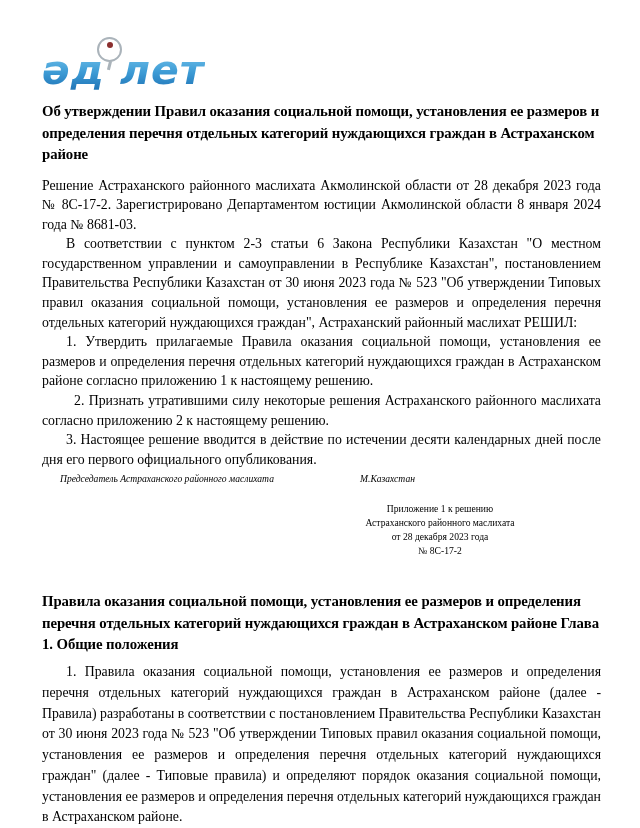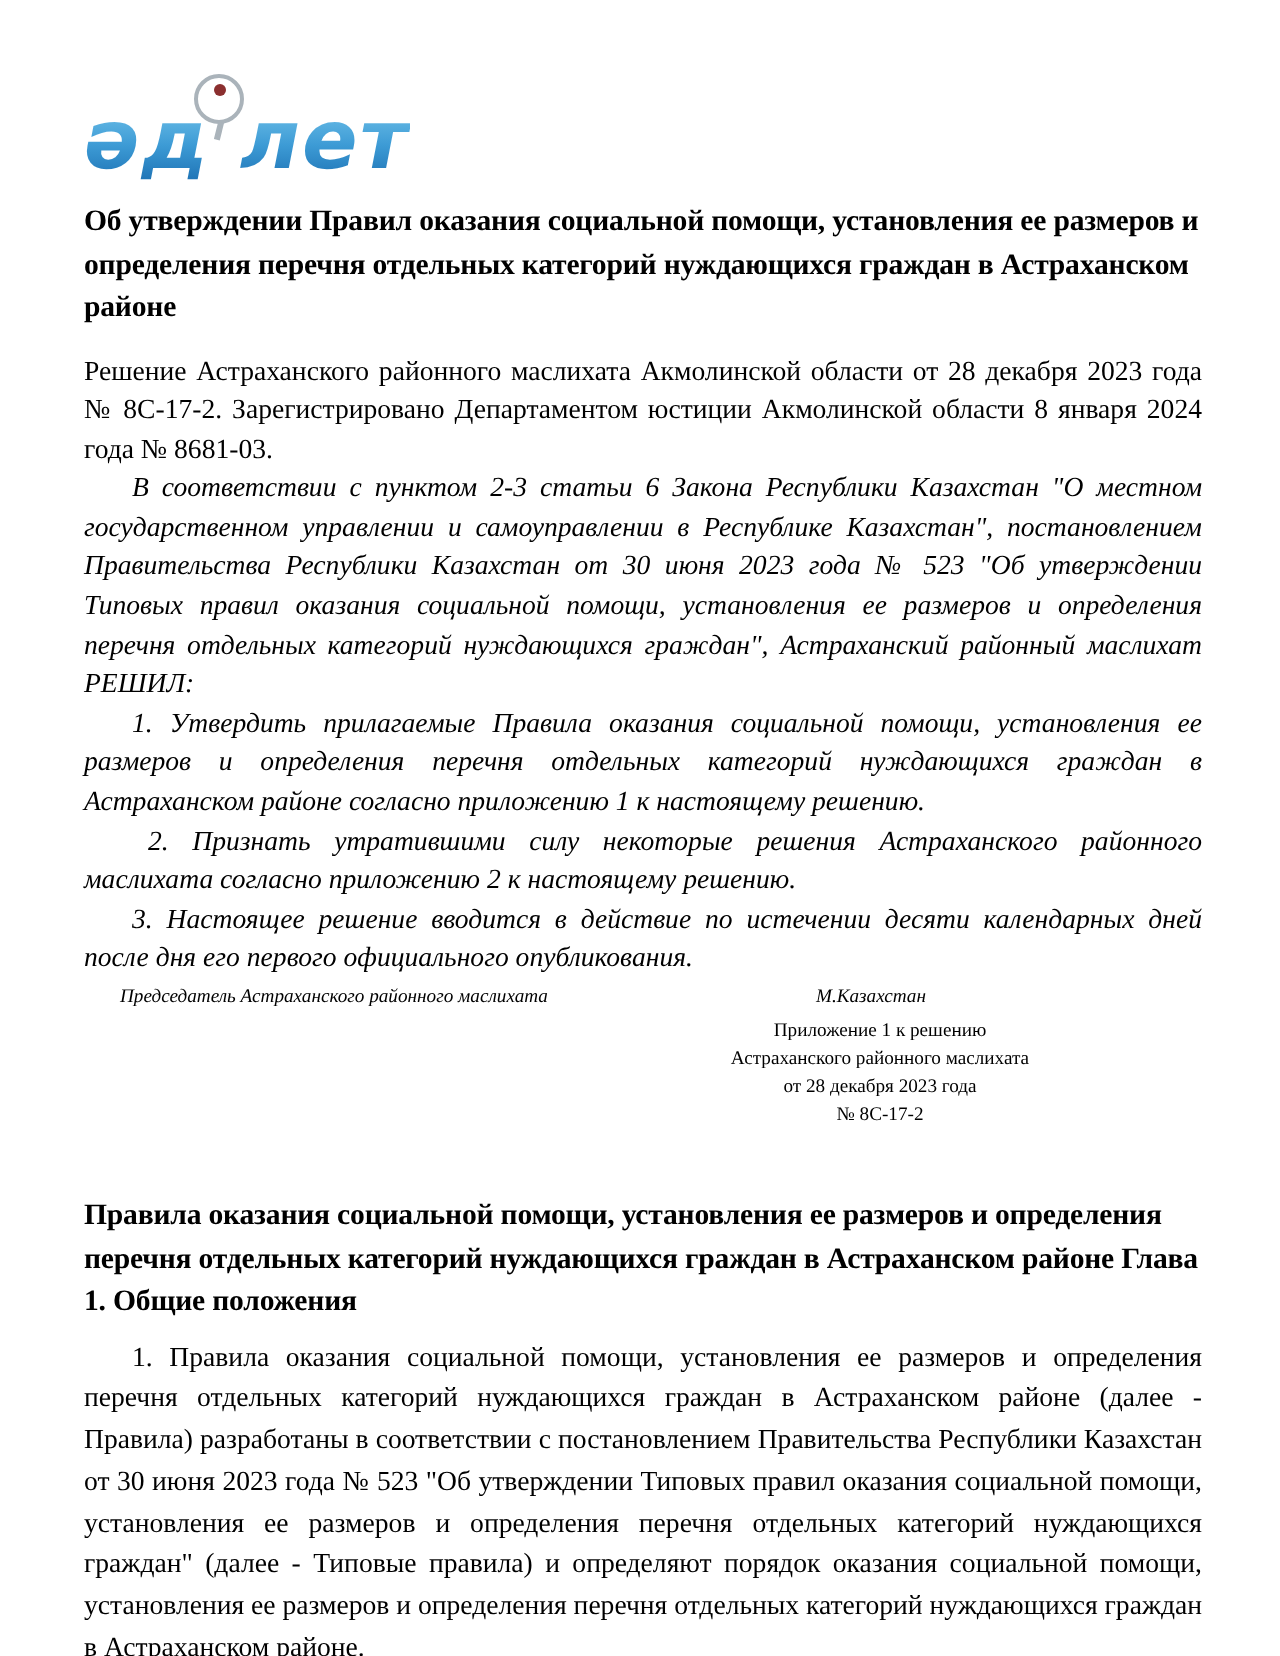--- a/index.html
+++ b/index.html
@@ -62,38 +62,37 @@
     font-size: 14.8px;
     line-height: 21.5px;
     margin: 4px 0 10px 0;
     letter-spacing: -0.1px;
   }
   .body-text p {
     font-size: 13.8px;
     line-height: 19.6px;
     text-align: justify;
   }
-  .p-ind { text-indent: 24px; font-style: italic; }
+  .p-ind { text-indent: 24px; }
   .p-ind-lg { text-indent: 32px; }
 
   .signature {
     display: flex;
     align-items: baseline;
     margin-top: 3px;
     font-size: 9.6px;
     line-height: 13px;
-    gap: 48px;
   }
   .sig-pos { font-style: italic; margin-left: 18px; width: 300px; }
   .sig-name { font-style: italic; }
 
   .annex {
     width: 280px;
     margin-left: 258px;
-    margin-top: 4px;
+    margin-top: 17px;
     text-align: center;
     font-size: 9.6px;
     line-height: 14px;
   }
 
   .rules-heading {
     font-weight: bold;
     font-size: 14.8px;
     line-height: 21.5px;
     margin-top: 33px;

